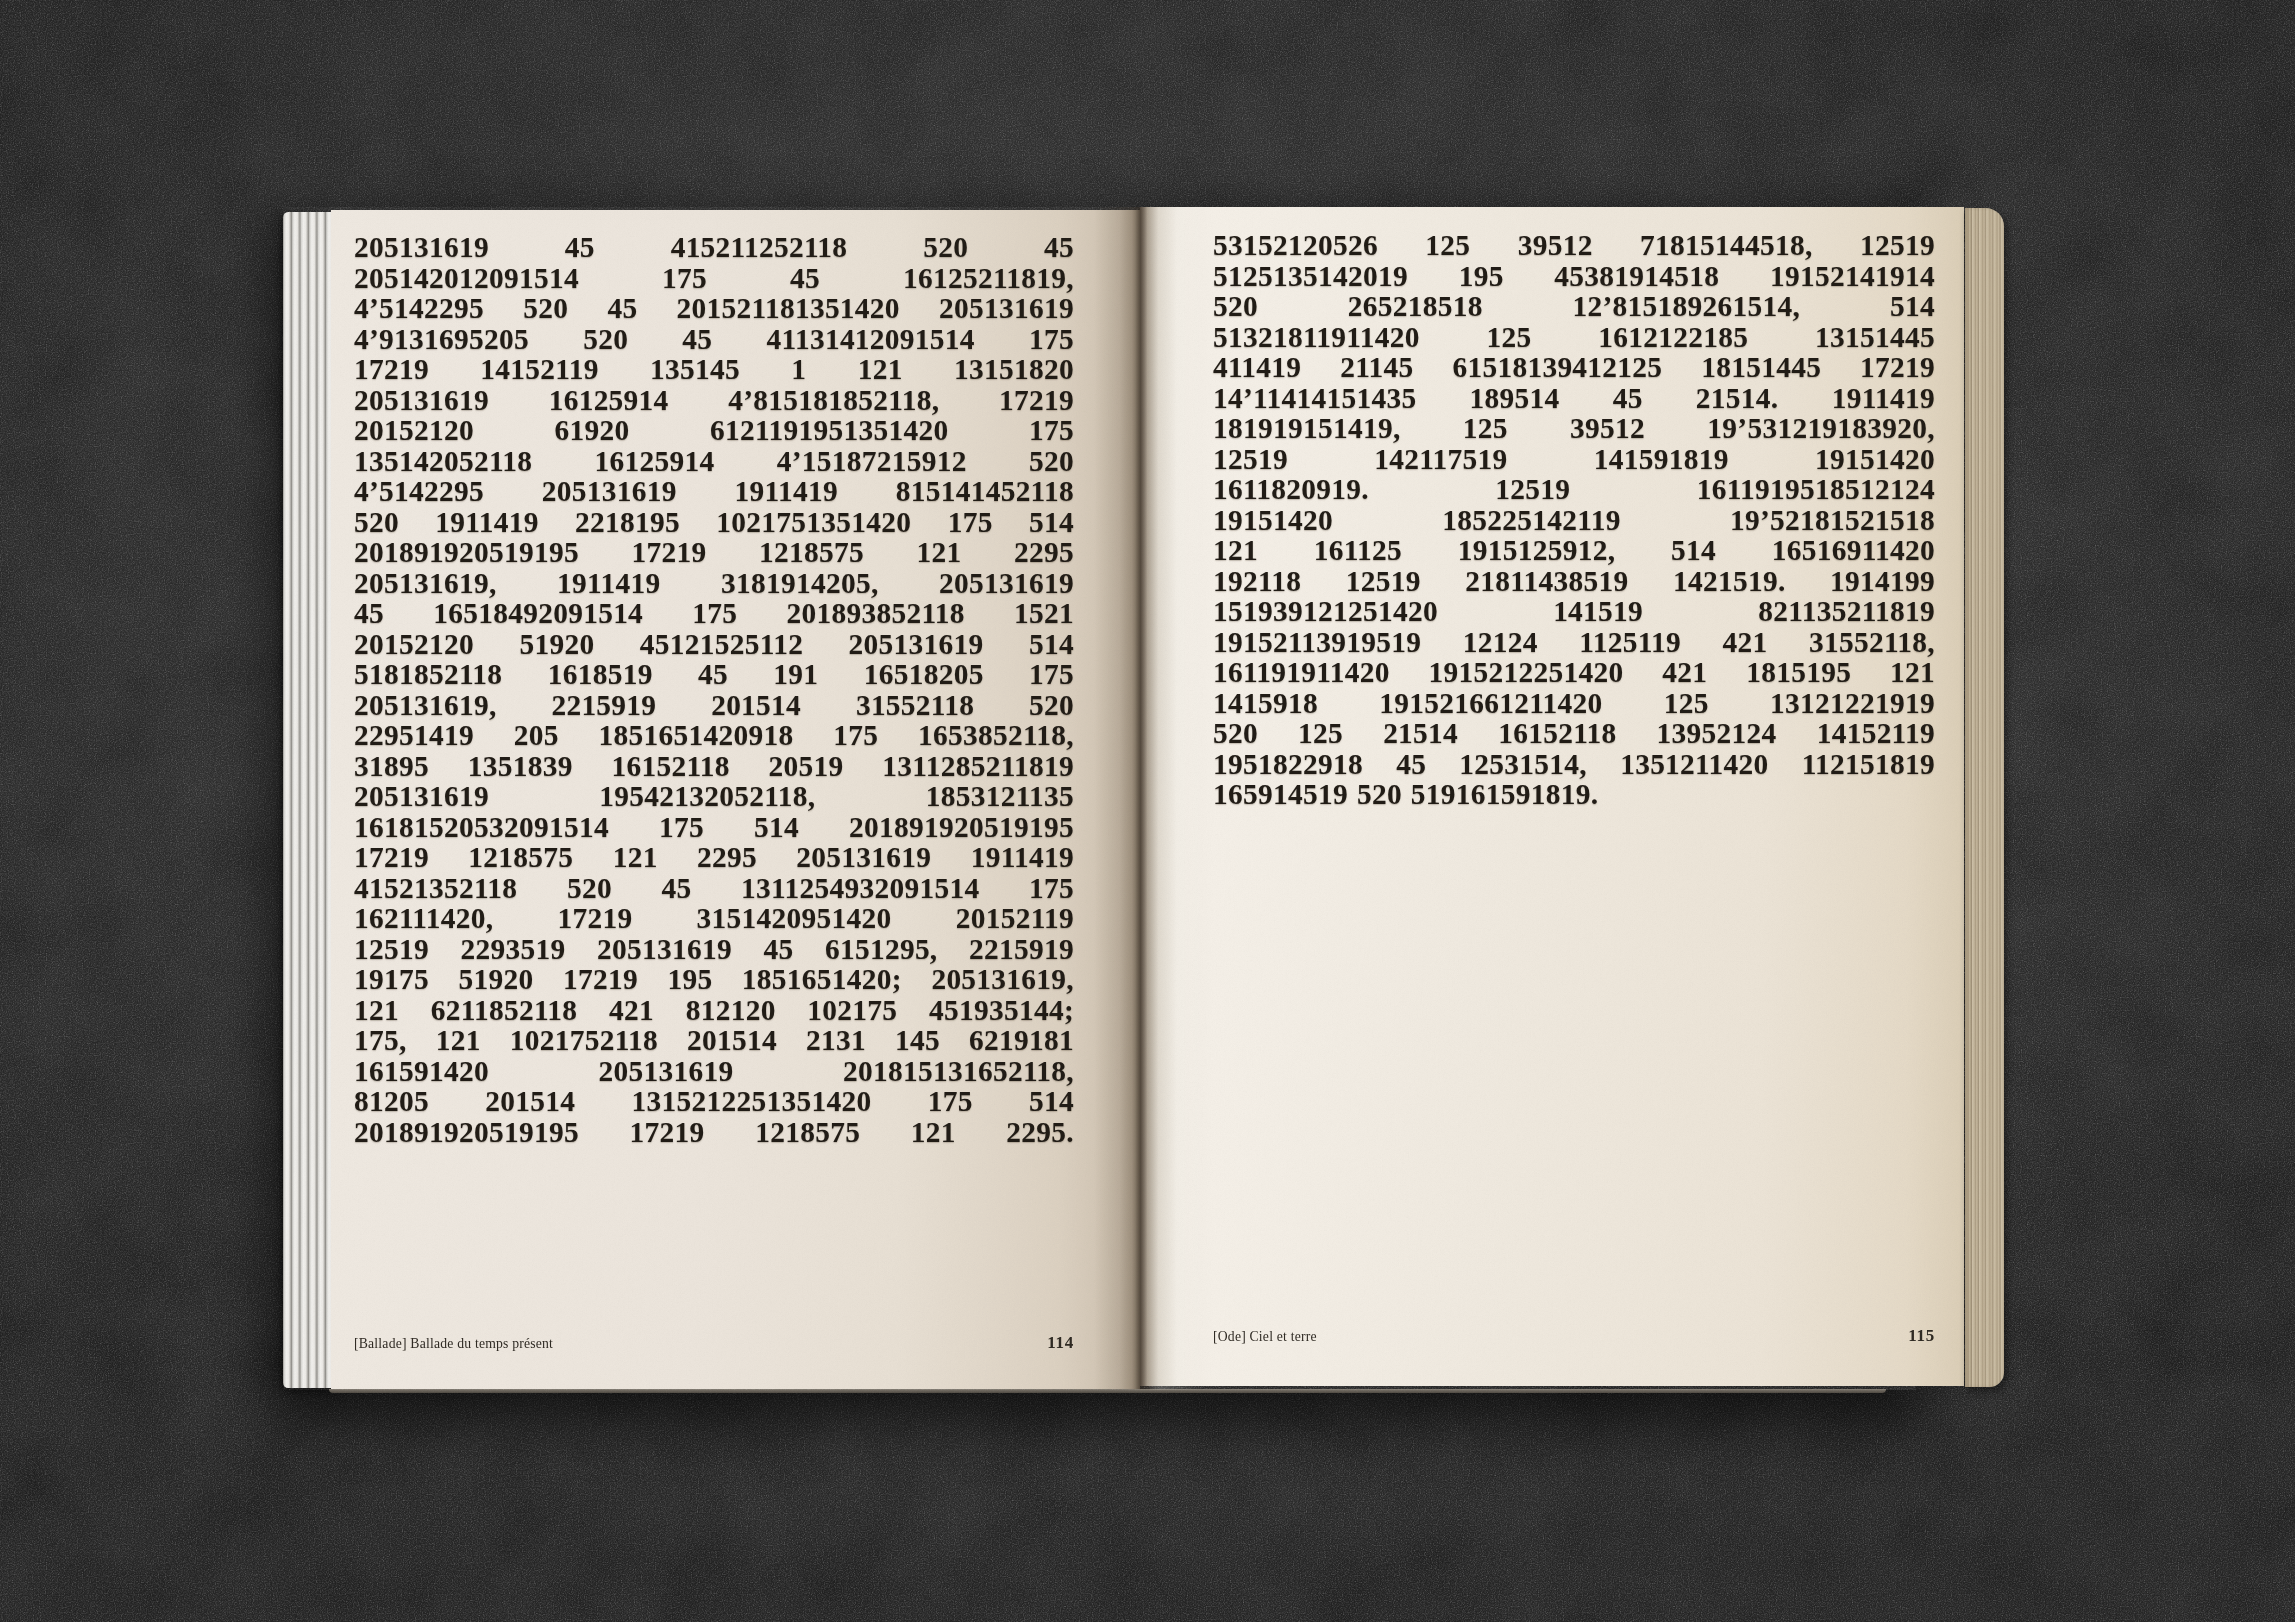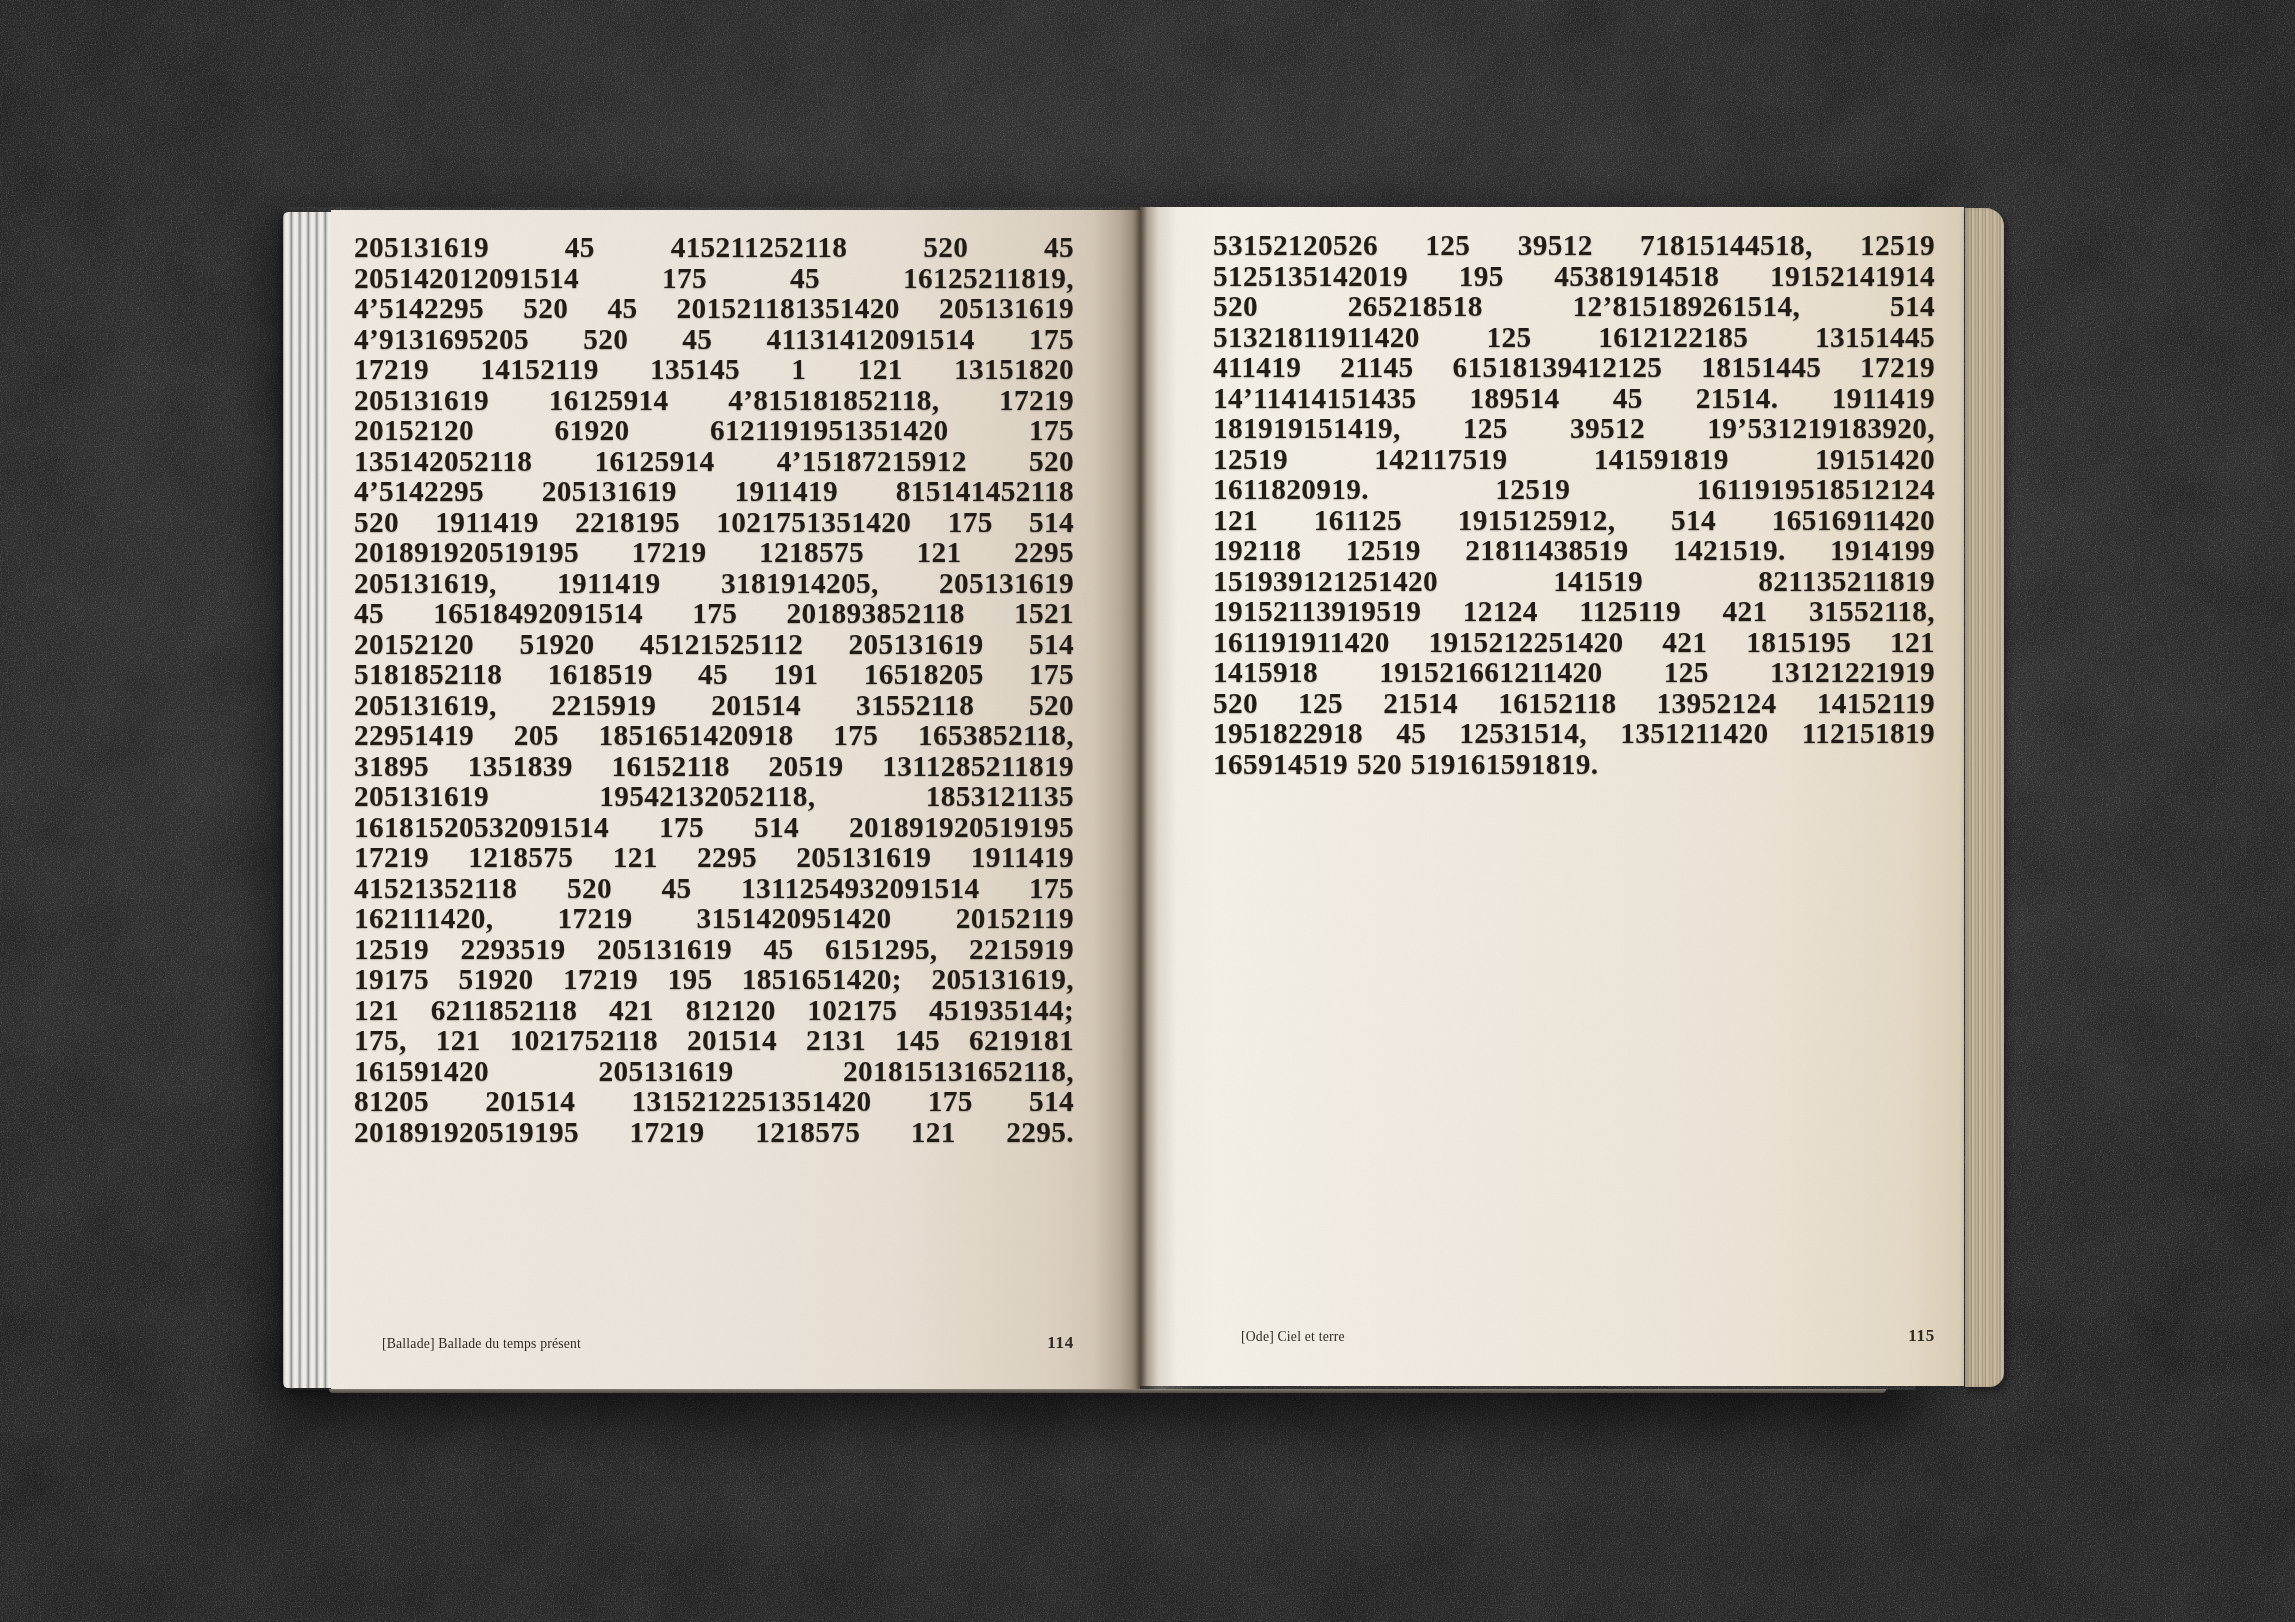--- a/index.html
+++ b/index.html
@@ -68,21 +68,21 @@
     text-shadow:0 1.3px 1.3px rgba(58,44,26,0.28);
   }
   .tline.last-left { text-align-last:left; }
 
   .footer-row {
     position:absolute; display:flex; justify-content:space-between; align-items:baseline;
     color:#2f2a23;
   }
   .footer-left  { left:71px;  width:720px; top:1126px; }
   .footer-right { left:930px; width:722px; top:1119px; }
-  .footer-title { font-size:13.7px; font-weight:400; letter-spacing:0.2px;margin-left:28px; }
+  .footer-title { font-size:13.7px; font-weight:400; letter-spacing:0.2px; }
   .page-number  { font-size:17px; font-weight:700; letter-spacing:0.7px; }
 </style>
 </head>
 <body>
 
 <div class="bg-vignette"></div>
 
 <svg class="noise" width="2295" height="1623" viewBox="0 0 3508 2480">
   <defs>
     <filter id="speck" x="0" y="0" width="100%" height="100%">
@@ -157,20 +157,21 @@
   <div class="text-block text-right">
       <div class="tline">53152120526 125 39512 71815144518, 12519</div>
       <div class="tline">5125135142019 195 45381914518 19152141914</div>
       <div class="tline">520 265218518 12’815189261514, 514</div>
       <div class="tline">51321811911420 125 1612122185 13151445</div>
       <div class="tline">411419 21145 61518139412125 18151445 17219</div>
       <div class="tline">14’11414151435 189514 45 21514. 1911419</div>
       <div class="tline">181919151419, 125 39512 19’531219183920,</div>
       <div class="tline">12519 142117519 141591819 19151420</div>
       <div class="tline">1611820919. 12519 1611919518512124</div>
+      <div class="tline">19151420 185225142119 19’52181521518</div>
       <div class="tline">121 161125 1915125912, 514 16516911420</div>
       <div class="tline">192118 12519 21811438519 1421519. 1914199</div>
       <div class="tline">151939121251420 141519 821135211819</div>
       <div class="tline">19152113919519 12124 1125119 421 31552118,</div>
       <div class="tline">161191911420 1915212251420 421 1815195 121</div>
       <div class="tline">1415918 191521661211420 125 13121221919</div>
       <div class="tline">520 125 21514 16152118 13952124 14152119</div>
       <div class="tline">1951822918 45 12531514, 1351211420 112151819</div>
       <div class="tline last-left">165914519 520 519161591819.</div>
     </div>

